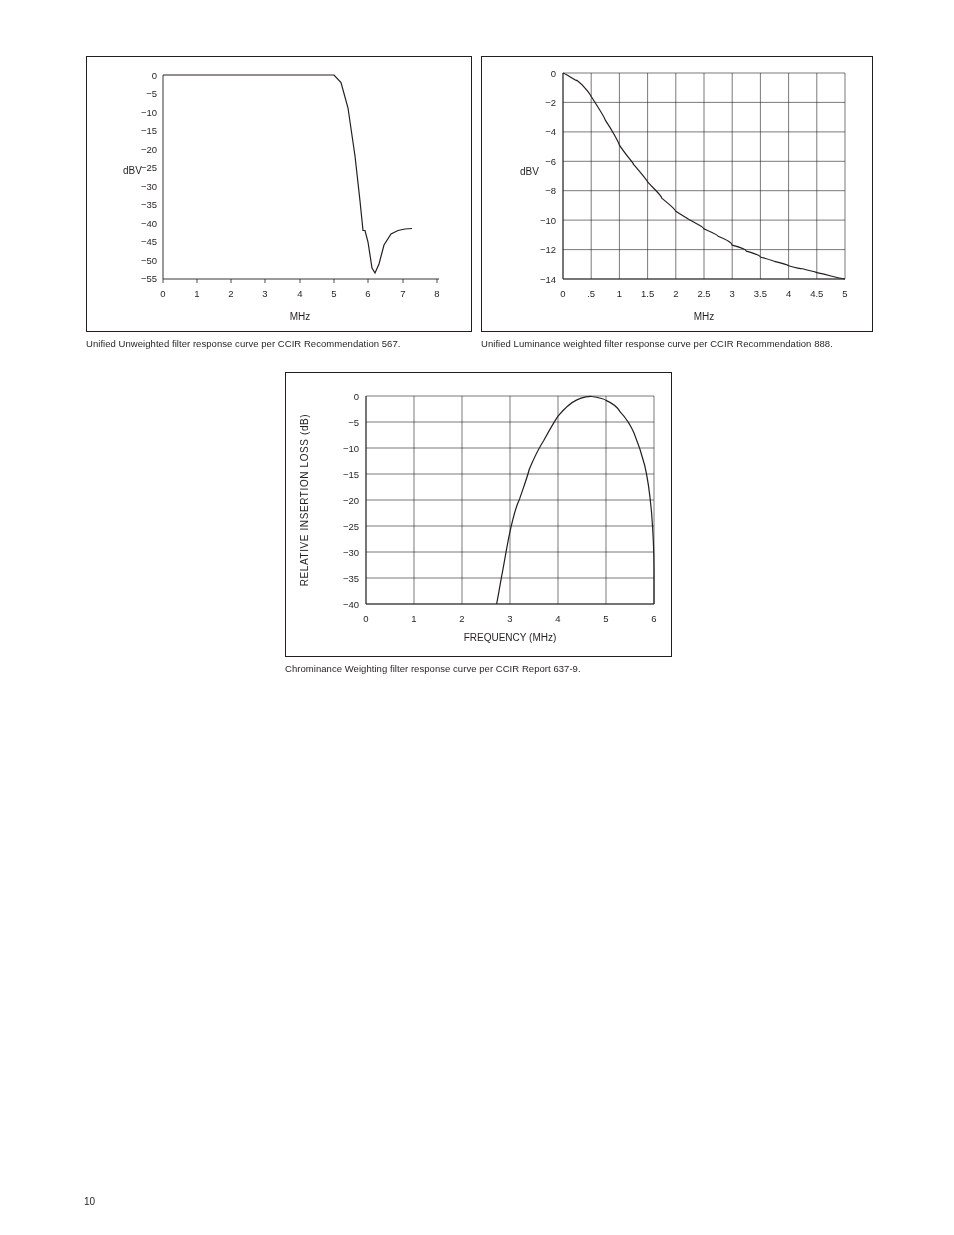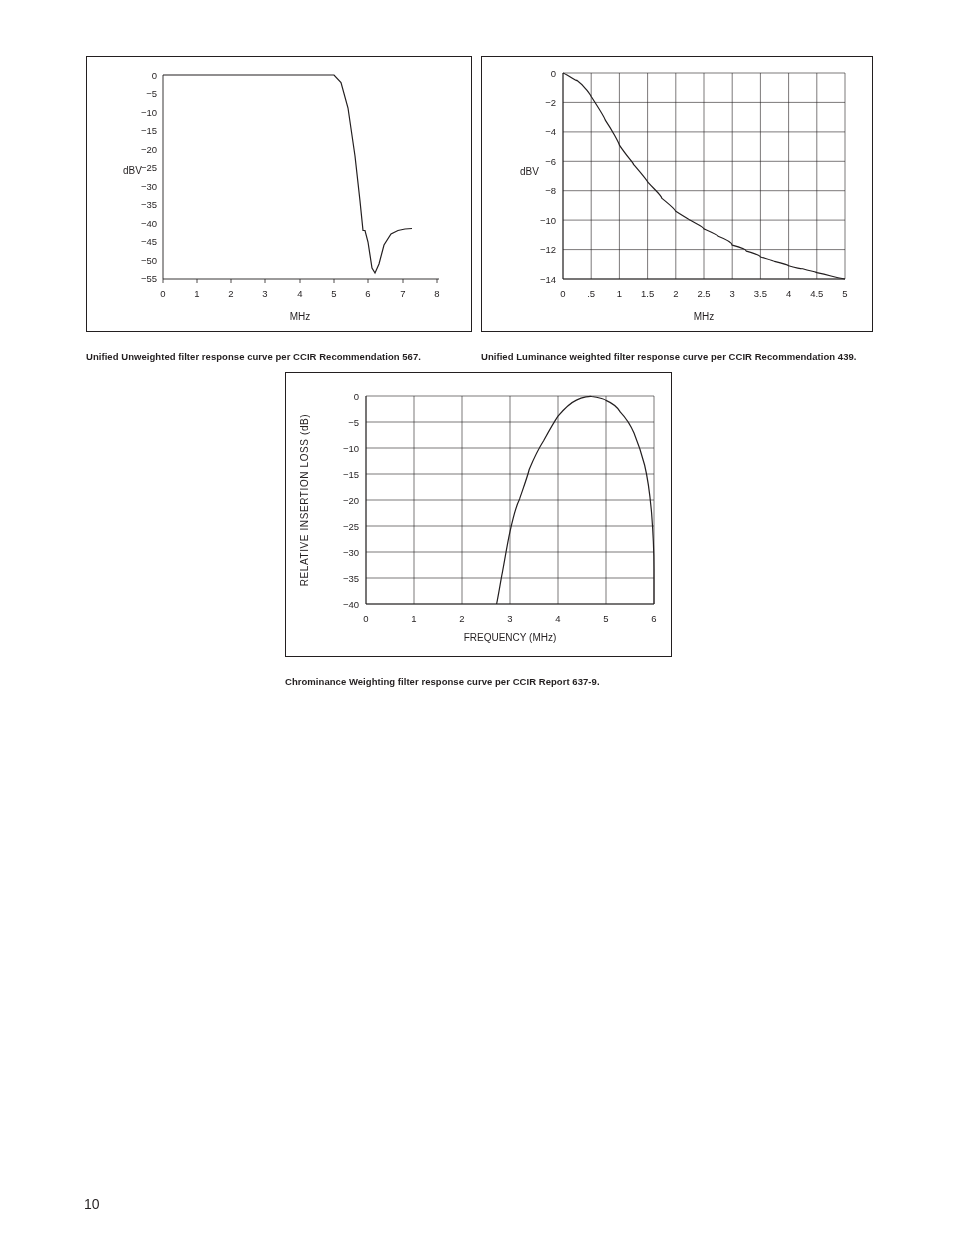--- a/index.html
+++ b/index.html
@@ -29,23 +29,22 @@
   .frame {
     border: 1px solid #231f20;
     background: #ffffff;
     box-sizing: border-box;
     position: relative;
   }
   .caption {
     font-size: 9.5px;
     color: #231f20;
     line-height: 1.2;
-    margin-top: 19px;
+    margin-top: 6px;
     letter-spacing: 0.05px;
-    font-weight: bold;
   }
 
   
   #fig-unweighted { left: 86px; top: 56px; width: 386px; }
   #fig-unweighted .frame { width: 386px; height: 276px; }
 
   
   #fig-luminance { left: 481px; top: 56px; width: 392px; }
   #fig-luminance .frame { width: 392px; height: 276px; }
 
@@ -53,21 +52,21 @@
   #fig-chrominance { left: 285px; top: 372px; width: 387px; }
   #fig-chrominance .frame { width: 387px; height: 285px; }
 
   .svg-holder { position: absolute; left: 0; top: 0; }
 
   
   #page-number {
     position: absolute;
     left: 84px;
     top: 1196px;
-    font-size: 14px;
+    font-size: 10px;
     color: #231f20;
   }
 
   text {
     font-family: "Liberation Sans", sans-serif;
     fill: #231f20;
   }
   .tick-label { font-size: 9.5px; }
   .axis-title { font-size: 10px; }
   .axis-title-v { font-size: 10px; }
@@ -178,21 +177,21 @@
         <text class="tick-label" x="306.6" y="240" text-anchor="middle">4</text>
         <text class="tick-label" x="334.8" y="240" text-anchor="middle">4.5</text>
         <text class="tick-label" x="363" y="240" text-anchor="middle">5</text>
 
         <text class="axis-title" x="38" y="118" text-anchor="start">dBV</text>
         <text class="axis-title" x="222" y="263" text-anchor="middle">MHz</text>
 
         <path class="curve" d="M 81,16 C 88,19 95,25 95.1,23.4 L 95.1,23.4 C 103,29 109,39 109.2,39.5 C 116,50 123,62 123.3,63.1 C 130,73 137,86 137.4,88.1 C 144,98 152,107 151.5,107.3 C 158,115 165,123 165.6,124.9 C 173,133 180,139 179.7,141.1 C 187,147 193,152 193.8,154.3 C 201,159 208,163 208,163.1 C 215,167 222,170 222,171.9 C 229,175 236,178 236.1,179.3 C 243,182 250,185 250.2,188.2 C 257,190 264,192 264.3,194.1 C 271,196 278,198 278.4,200 C 285,202 292,204 292.5,204.4 C 299,206 306,208 306.6,208.8 C 313,211 320,212 320.7,211.7 C 328,214 335,215 334.8,215.6 C 342,217 349,219 349,219 C 356,221 363,222 363,222"></path>
       </svg>
     </div>
-    <div class="caption">Unified Luminance weighted filter response curve per CCIR Recommendation 439.</div>
+    <div class="caption">Unified Luminance weighted filter response curve per CCIR Recommendation 888.</div>
   </div>
 
   <div class="figure" id="fig-chrominance">
     <div class="frame">
       <svg class="svg-holder" width="387" height="285" viewBox="0 0 387 285">
 
         <line class="grid-line" x1="80" y1="23" x2="368" y2="23"></line>
         <line class="grid-line" x1="80" y1="49" x2="368" y2="49"></line>
         <line class="grid-line" x1="80" y1="75" x2="368" y2="75"></line>
         <line class="grid-line" x1="80" y1="101" x2="368" y2="101"></line>

